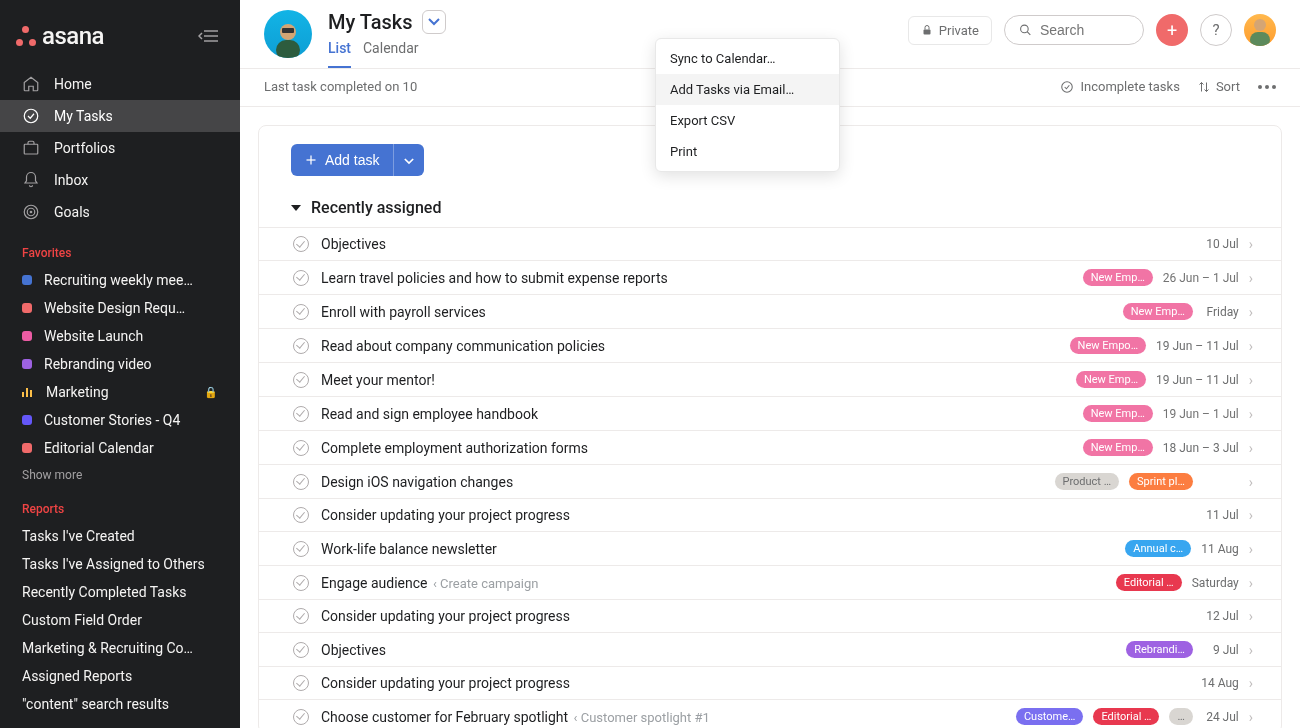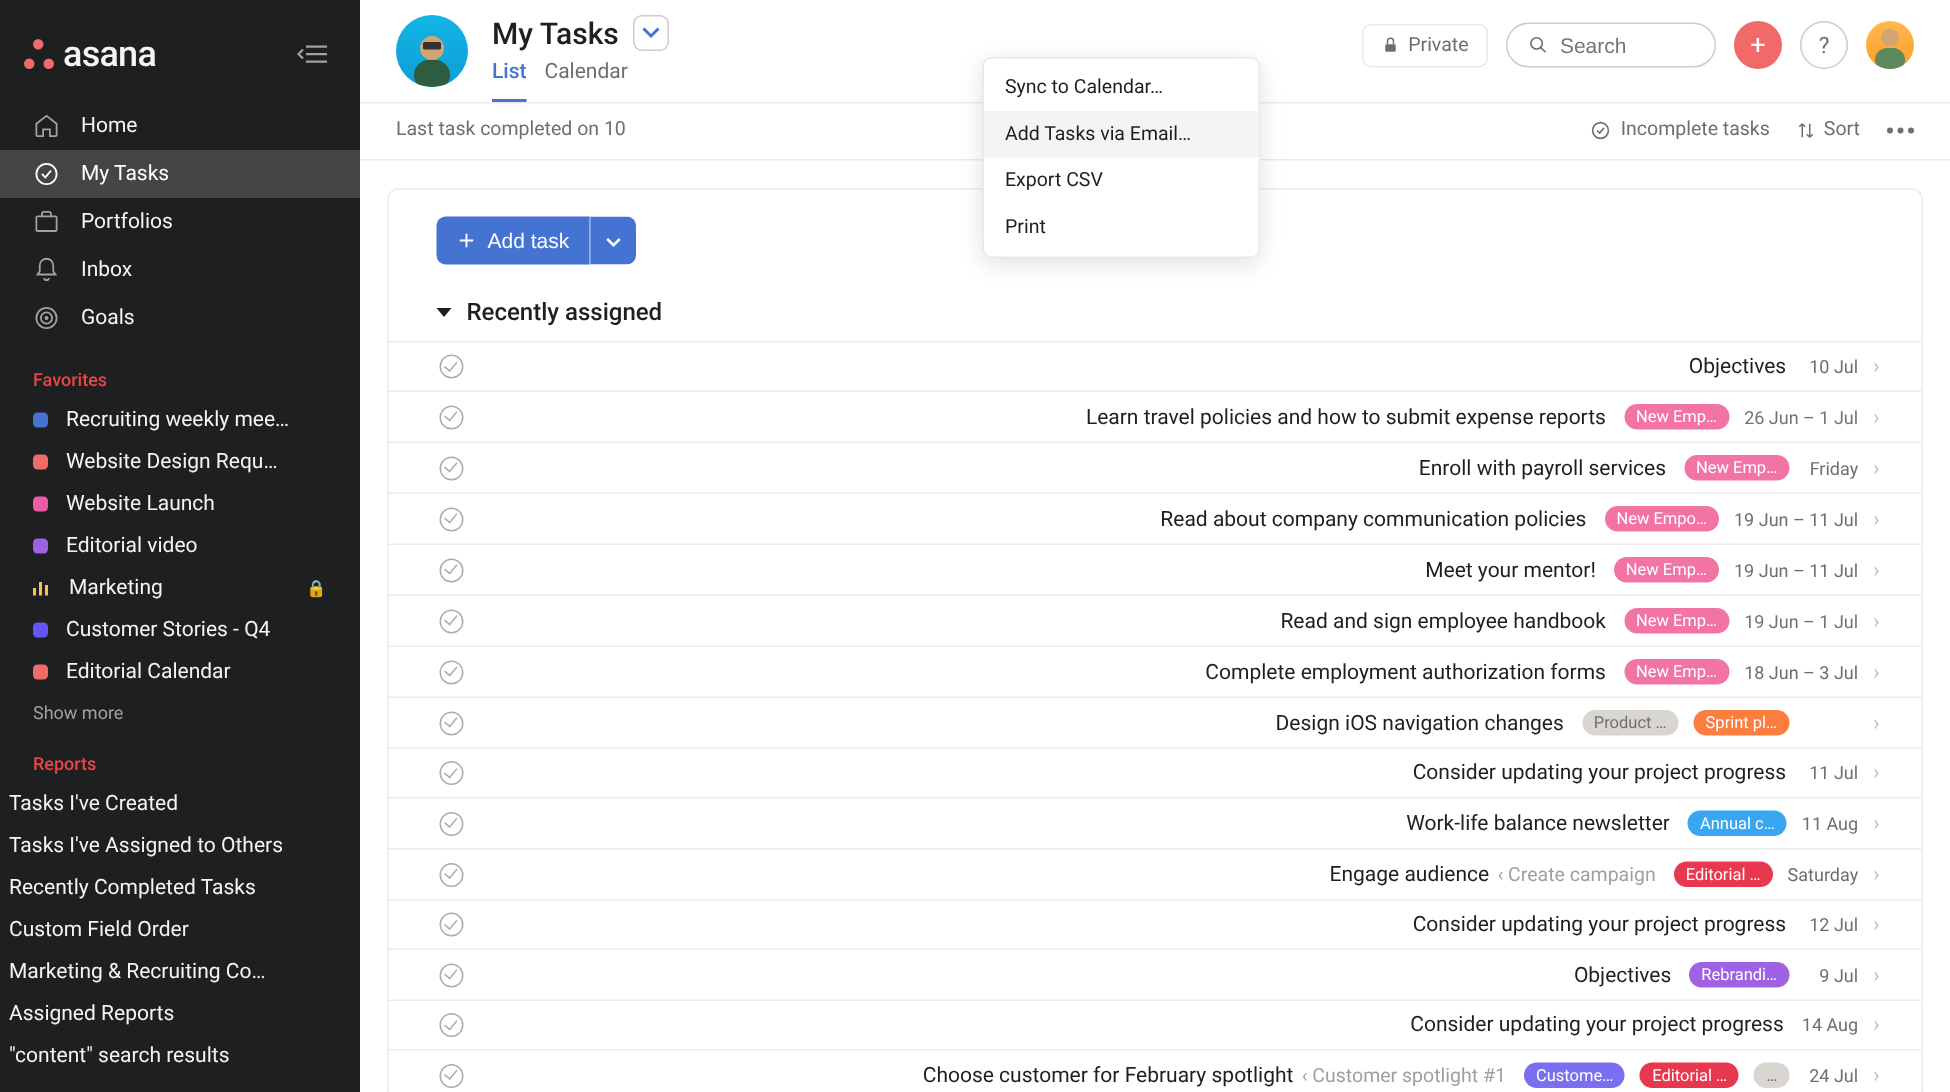--- a/index.html
+++ b/index.html
@@ -21,21 +21,21 @@
     .nav-item { display: flex; align-items: center; gap: 14px; padding: 7px 22px; color: #f5f4f3; cursor: pointer; font-size: 14px; }
     .nav-item.active { background: #454547; border-radius: 0; }
     .nav-icon { width: 18px; height: 18px; display:flex; align-items:center; justify-content:center; color:#a2a0a2; stroke: currentColor; }
     .nav-item.active .nav-icon, .nav-item.active { color:#fff; }
     .section-label { padding: 14px 22px 6px; font-size: 12px; color: #ef4444; font-weight: 500; }
     .fav-item { display:flex; align-items:center; gap: 12px; padding: 6px 22px; cursor:pointer; font-size:14px; color:#f5f4f3; }
     .fav-dot { width: 10px; height: 10px; border-radius: 3px; flex-shrink:0; }
     .fav-label { white-space: nowrap; overflow: hidden; text-overflow: ellipsis; flex:1; }
     .lock-mini { color:#a2a0a2; font-size:11px; }
     .show-more { padding: 6px 22px; font-size: 12px; color:#a2a0a2; cursor:pointer; }
-    .report-item { padding: 6px 6px; font-size:14px; color:#f5f4f3; cursor:pointer; white-space:nowrap; overflow:hidden; text-overflow:ellipsis; }
+    .report-item { padding: 6px 22px; font-size:14px; color:#f5f4f3; cursor:pointer; white-space:nowrap; overflow:hidden; text-overflow:ellipsis; }
     
     
     .main { flex:1; display:flex; flex-direction:column; background:#fff; position:relative; }
     
     
     .topbar { display:flex; align-items:flex-start; padding: 10px 24px 0; gap: 16px; position:relative; }
     .avatar { width: 48px; height: 48px; border-radius:50%; background: linear-gradient(#12b4e6,#0e9ed4); flex-shrink:0; overflow:hidden; display:flex; align-items:flex-end; justify-content:center; }
     .avatar svg { width: 40px; height: 40px; }
     .title-block { flex:1; }
     .title-row { display:flex; align-items:center; gap: 10px; }
@@ -73,21 +73,21 @@
     .add-task-wrap { display:flex; margin-left: 32px; margin-bottom: 18px; }
     .add-task-btn { background:#4573d2; color:#fff; border:none; border-radius:6px 0 0 6px; padding: 8px 14px; font-size:14px; display:flex; align-items:center; gap:8px; cursor:pointer; }
     .add-task-caret { background:#4573d2; color:#fff; border:none; border-left:1px solid rgba(255,255,255,0.3); border-radius:0 6px 6px 0; padding: 8px 10px; cursor:pointer; }
     
     .section-header { display:flex; align-items:center; gap: 10px; padding: 4px 32px 10px; font-size:16px; font-weight:500; }
     .caret-down { width:0; height:0; border-left:5px solid transparent; border-right:5px solid transparent; border-top:6px solid #1e1f21; }
     
     .task-row { display:flex; align-items:center; padding: 8px 28px 8px 34px; border-top:1px solid #edeae9; gap:12px; cursor:pointer; }
     .check-circle { width:16px; height:16px; border:1.3px solid #afabac; border-radius:50%; flex-shrink:0; position:relative; }
     .check-circle::after { content:""; position:absolute; left:4px; top:1.5px; width:4px; height:7px; border-right:1.3px solid #afabac; border-bottom:1.3px solid #afabac; transform:rotate(40deg); }
-    .task-name { flex:1; font-size:14px; white-space:nowrap; overflow:hidden; text-overflow:ellipsis;text-align:right; }
+    .task-name { flex:1; font-size:14px; white-space:nowrap; overflow:hidden; text-overflow:ellipsis; }
     .subtask-crumb { color:#9ca0a4; font-size:13px; margin-left: 2px; }
     .task-right { display:flex; align-items:center; gap:10px; flex-shrink:0; }
     .pill { font-size:11px; padding: 2px 8px; border-radius: 10px; color:#fff; white-space:nowrap; max-width:78px; overflow:hidden; text-overflow:ellipsis; }
     .due { font-size:12px; color:#6d6e6f; min-width: 36px; text-align:right; }
     .due.green { color:#737373; }
     .row-caret { color:#c0bdbd; font-size:14px; }
     
     
     .bars-icon { width:12px; height:10px; display:flex; align-items:flex-end; gap:2px; }
     .bars-icon span { width:2px; background:currentColor; display:block; }
@@ -176,21 +176,21 @@
         <div class="fav-item">
           <span class="fav-dot" style="background:#f06a6a"></span>
           <span class="fav-label">Website Design Requ…</span>
         </div>
         <div class="fav-item">
           <span class="fav-dot" style="background:#ec5ca4"></span>
           <span class="fav-label">Website Launch</span>
         </div>
         <div class="fav-item">
           <span class="fav-dot" style="background:#9e62e2"></span>
-          <span class="fav-label">Editorial video</span>
+          <span class="fav-label">Rebranding video</span>
         </div>
         <div class="fav-item">
           <span class="bars-icon">
             <span></span>
             <span></span>
             <span></span>
           </span>
           <span class="fav-label">Marketing</span>
           <span class="lock-mini">🔒</span>
         </div>

